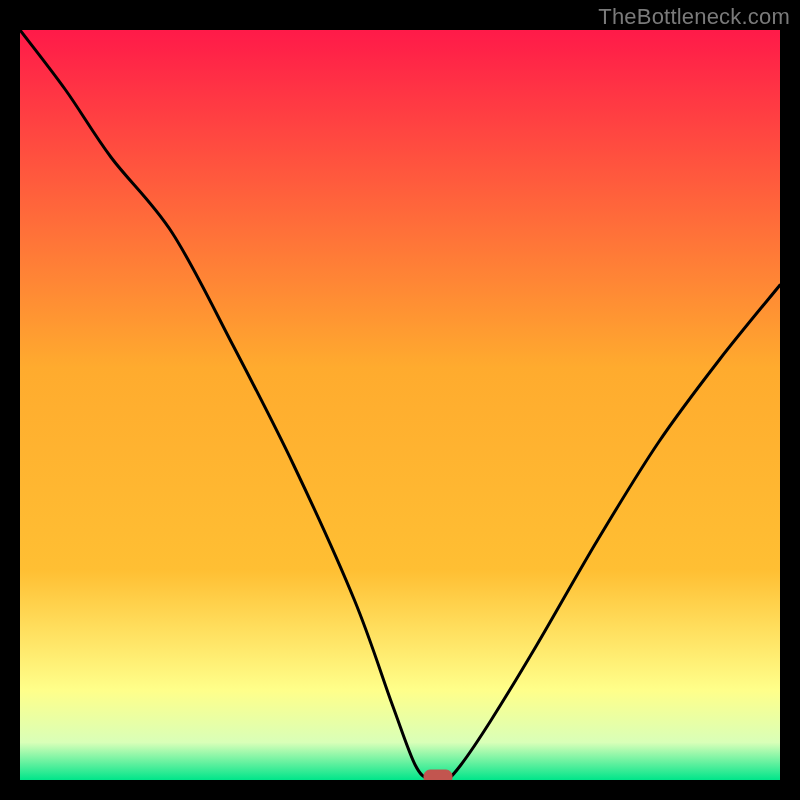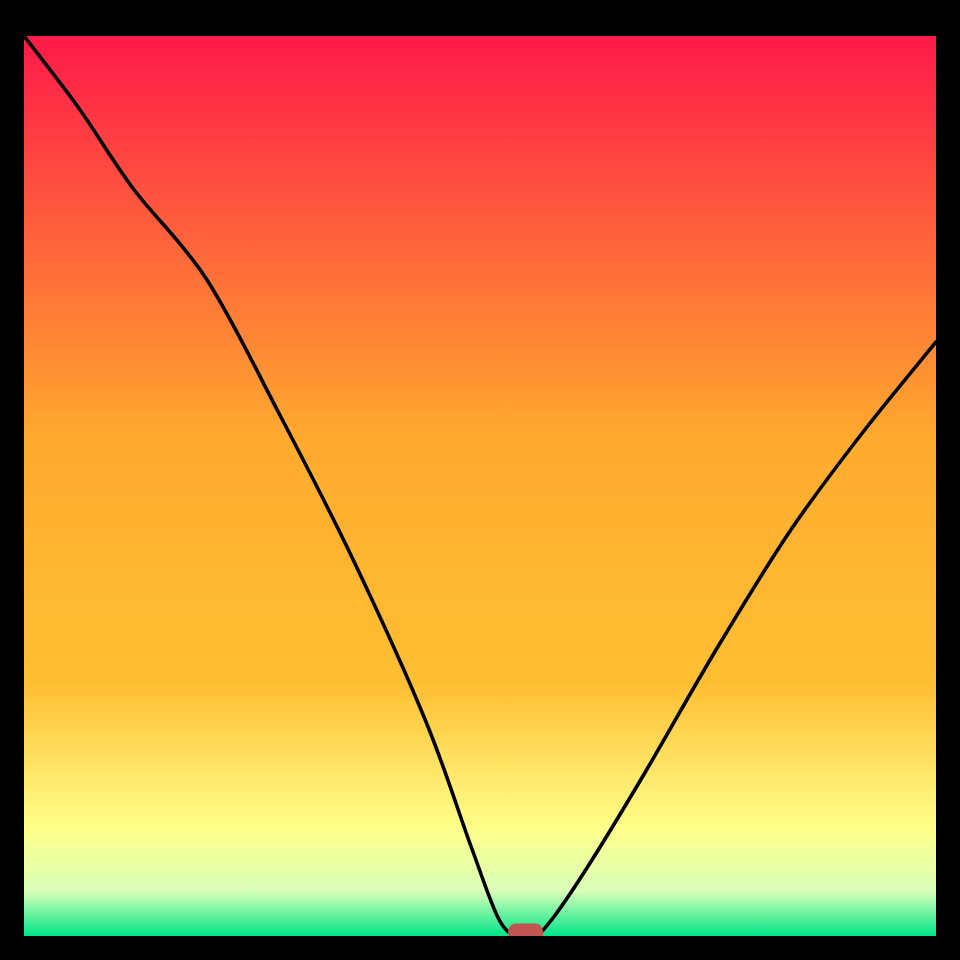--- a/index.html
+++ b/index.html
@@ -45,20 +45,21 @@
   .marker {
     fill: #c2554f;
     stroke: #c2554f;
   }
 </style>
 </head>
 <body>
 
 <div class="frame">
 
+  <div class="watermark">TheBottleneck.com</div>
 
   <div class="plot-area">
     <svg id="chart-svg" viewBox="0 0 760 750" width="760" height="750">
       <defs>
         <linearGradient id="bg-grad" x1="0" y1="0" x2="0" y2="1">
           <stop id="g0" offset="0%" stop-color="#ff1a49"></stop>
           <stop id="g1" offset="45%" stop-color="#ffab2e"></stop>
           <stop id="g2" offset="72%" stop-color="#ffbf33"></stop>
           <stop id="g3" offset="88%" stop-color="#ffff8a"></stop>
           <stop id="g4" offset="95%" stop-color="#d9ffb8"></stop>

